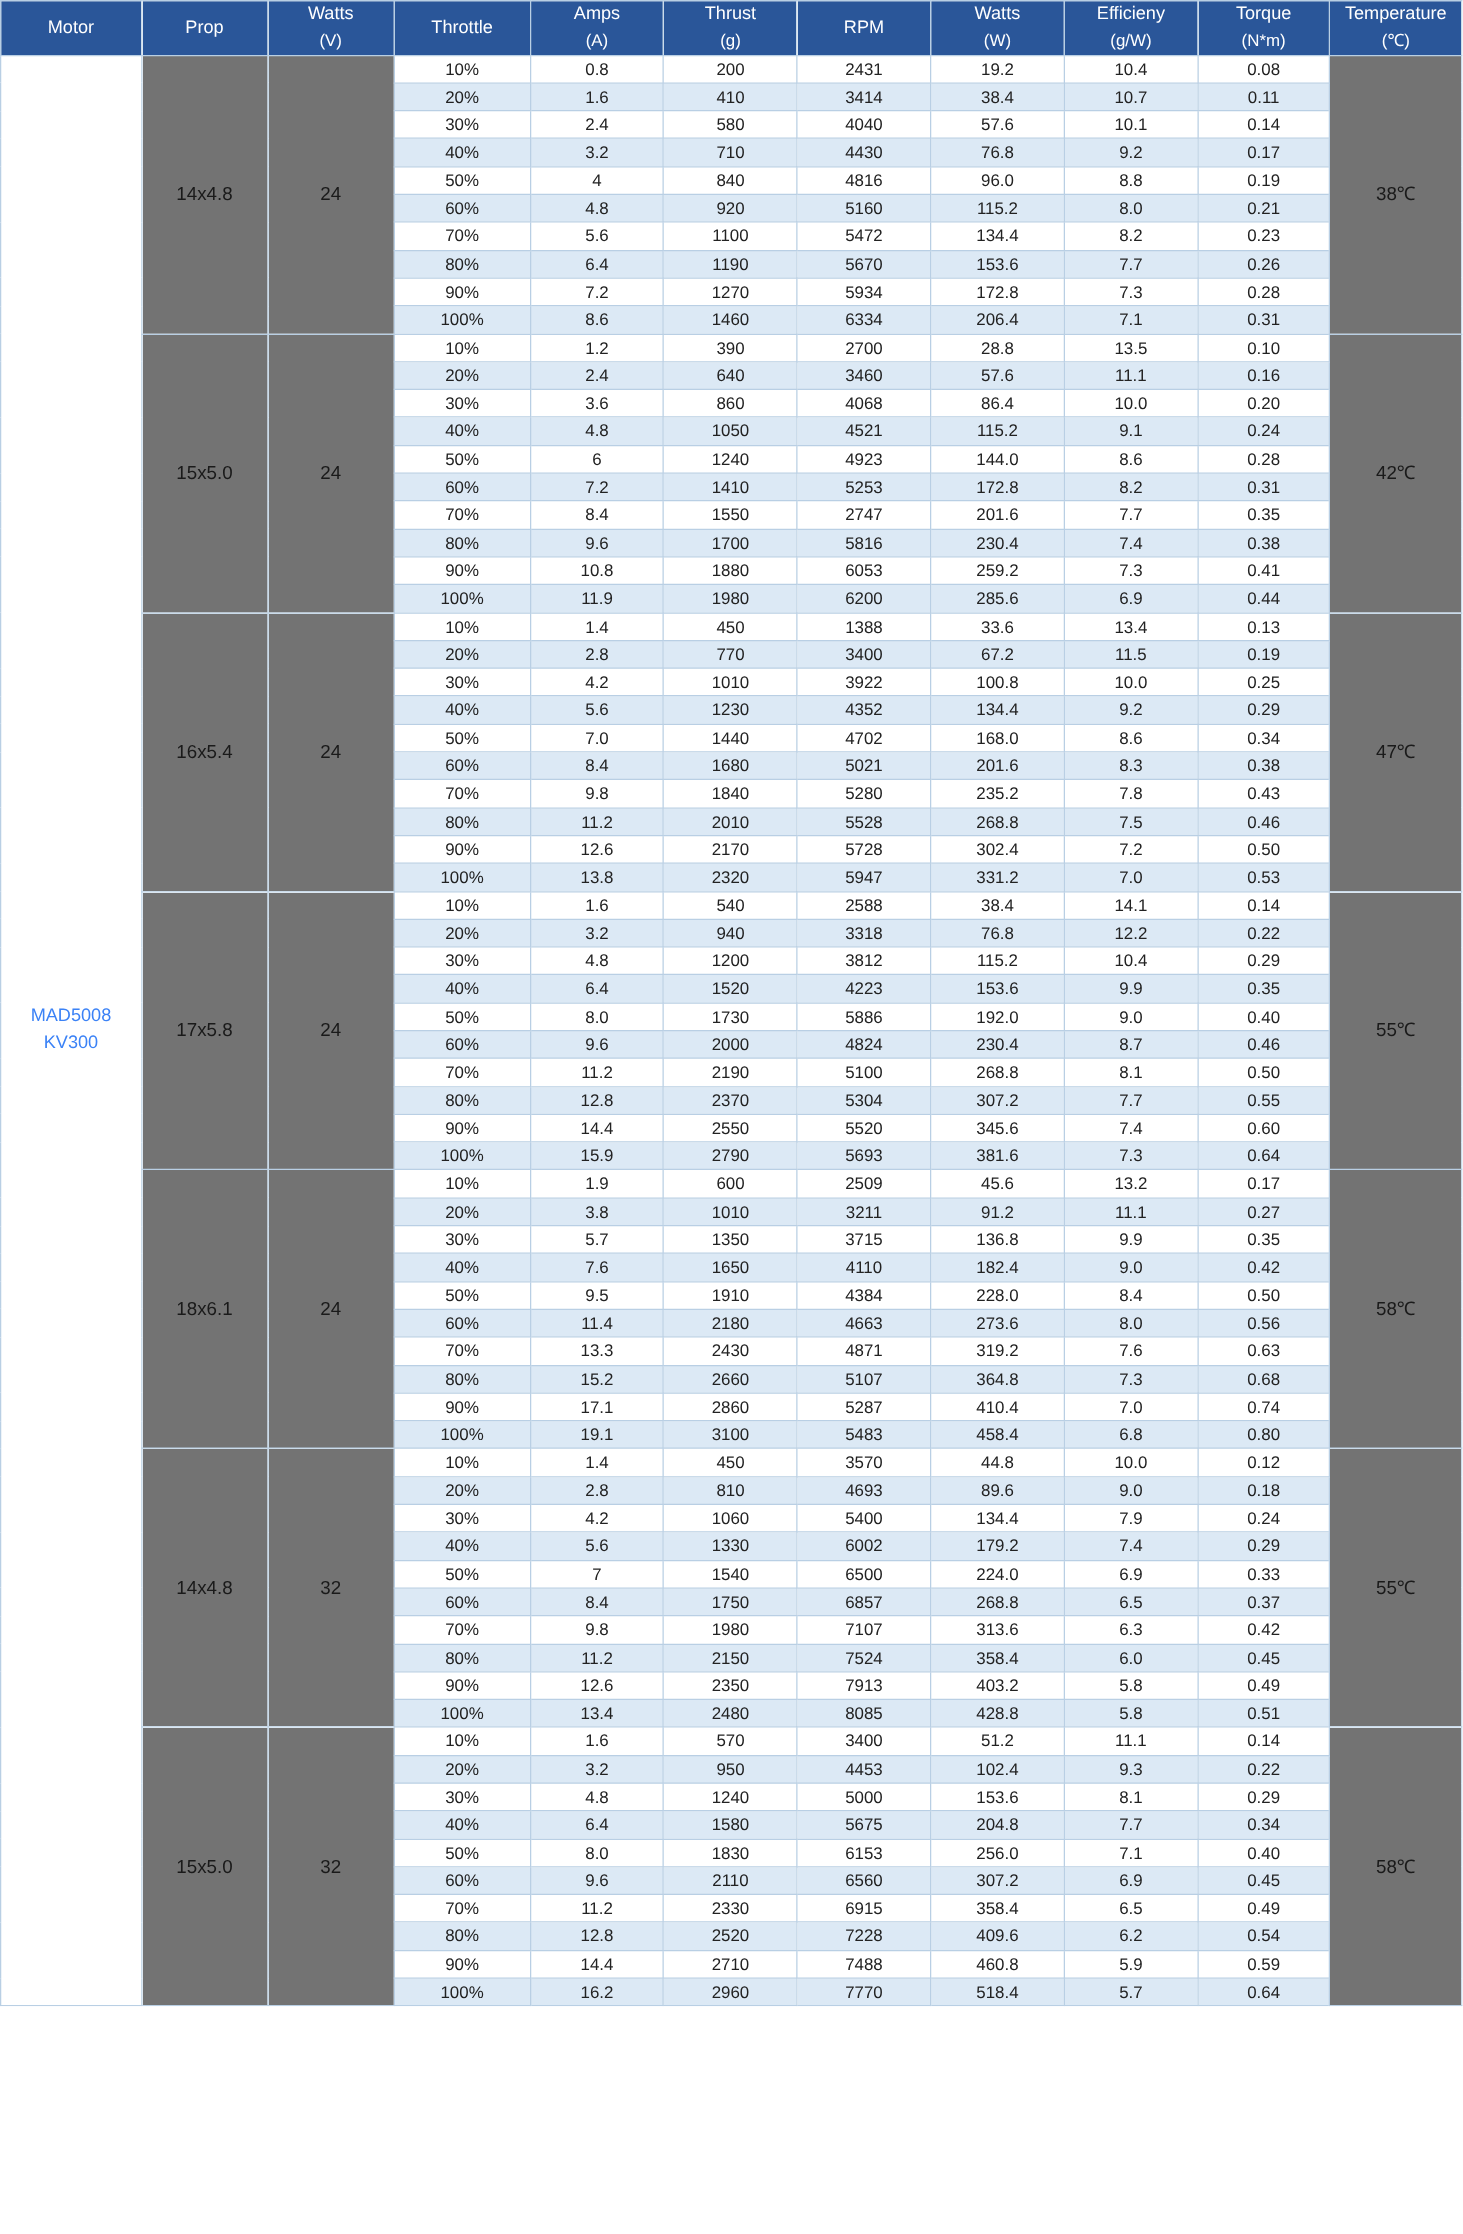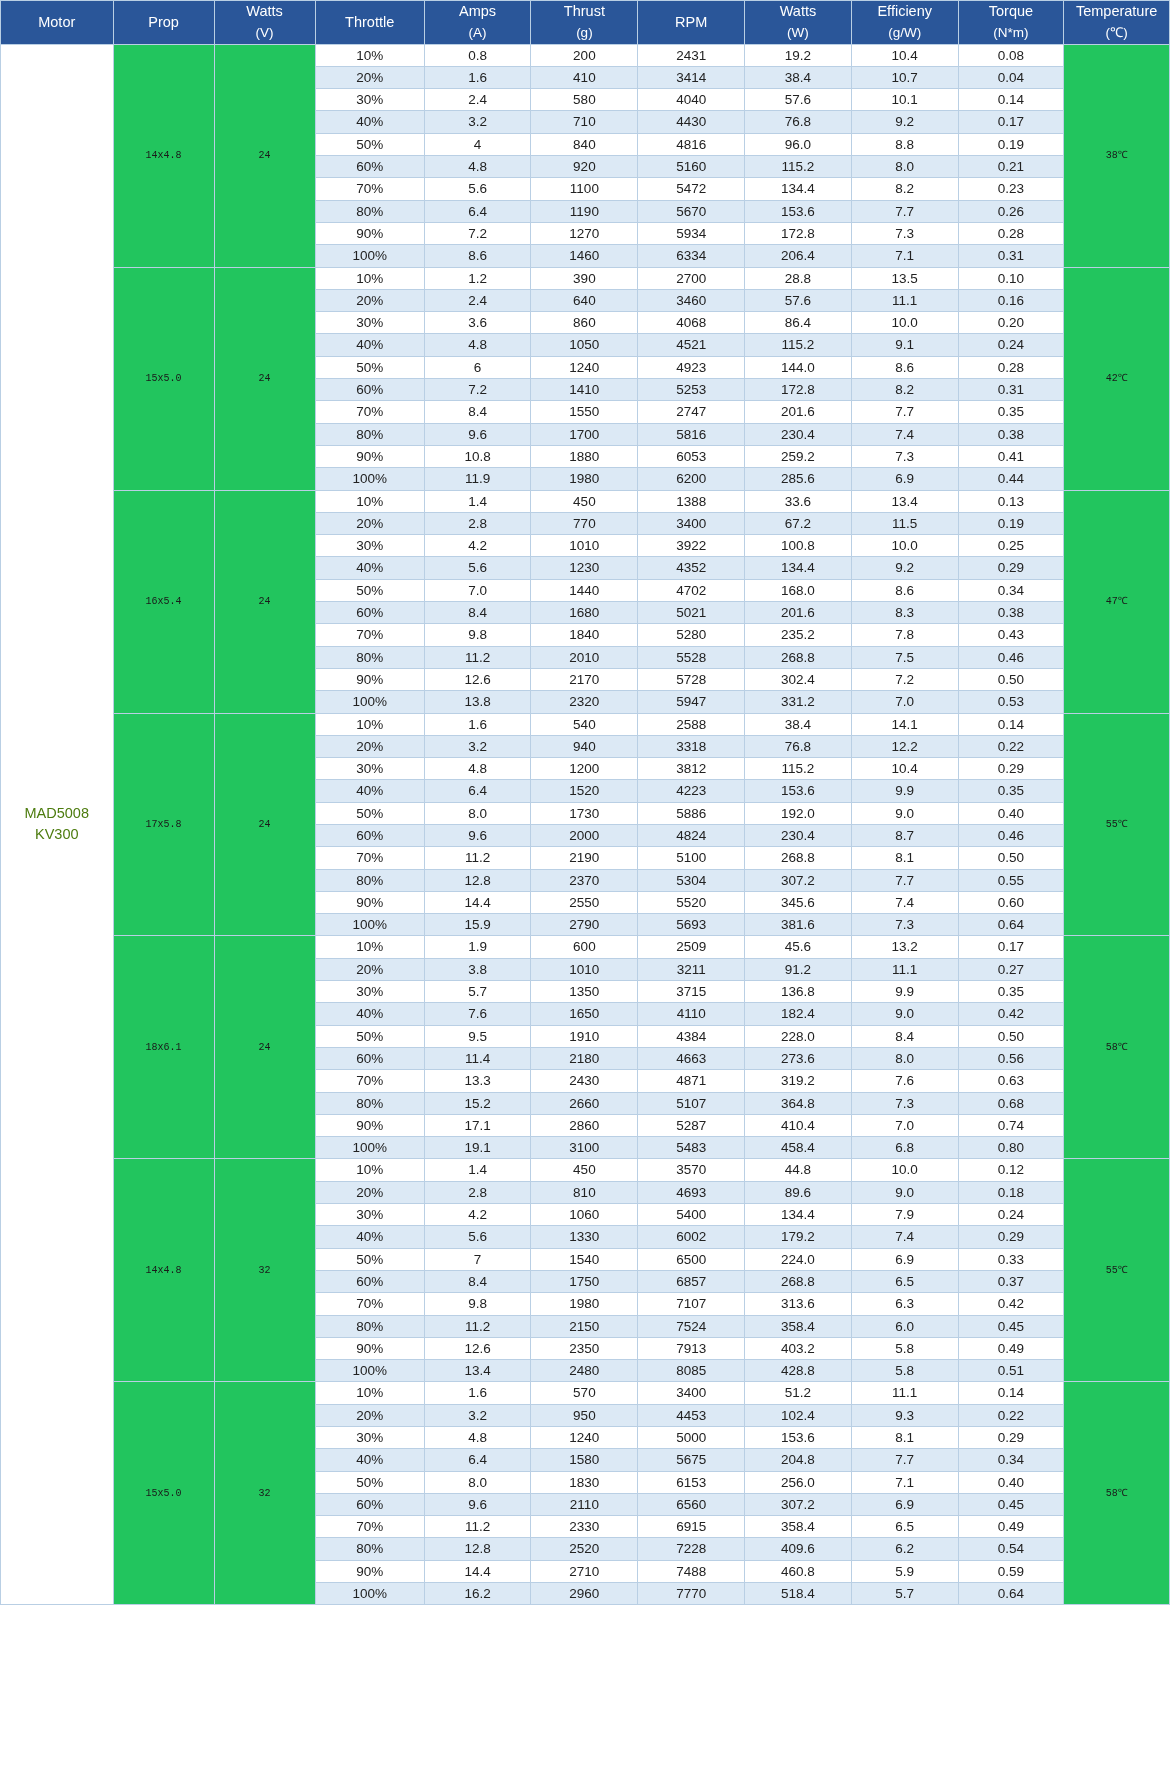--- a/index.html
+++ b/index.html
@@ -42,27 +42,26 @@
     font-size: 14.5px;
     padding: 2px 0;
   }
   thead th .sub {
     display: block;
     font-size: 13.5px;
   }
   td.motor-cell {
     font-size: 14.5px;
     line-height: 19px;
-    color: #4d7c0f;
+    color: #3b82f6;
     background: #ffffff;
   }
   td.prop-cell, td.volts-cell, td.temp-cell {
-    font-size: 10px;
-    background: #22c55e;
-    font-family: Liberation Mono, monospace;
+    font-size: 15px;
+    background: #737373;
   }
   tbody tr.odd td.data {
     background: #ffffff;
   }
   tbody tr.even td.data {
     background: #dce9f5;
   }
   td.data {
     font-size: 13.5px;
     color: #222;
@@ -161,21 +160,21 @@
           <td class="data">0.08</td>
           <td class="temp-cell" rowspan="10">38℃</td>
         </tr>
         <tr class="even">
           <td class="data">20%</td>
           <td class="data">1.6</td>
           <td class="data">410</td>
           <td class="data">3414</td>
           <td class="data">38.4</td>
           <td class="data">10.7</td>
-          <td class="data">0.04</td>
+          <td class="data">0.11</td>
         </tr>
         <tr class="odd">
           <td class="data">30%</td>
           <td class="data">2.4</td>
           <td class="data">580</td>
           <td class="data">4040</td>
           <td class="data">57.6</td>
           <td class="data">10.1</td>
           <td class="data">0.14</td>
         </tr>

